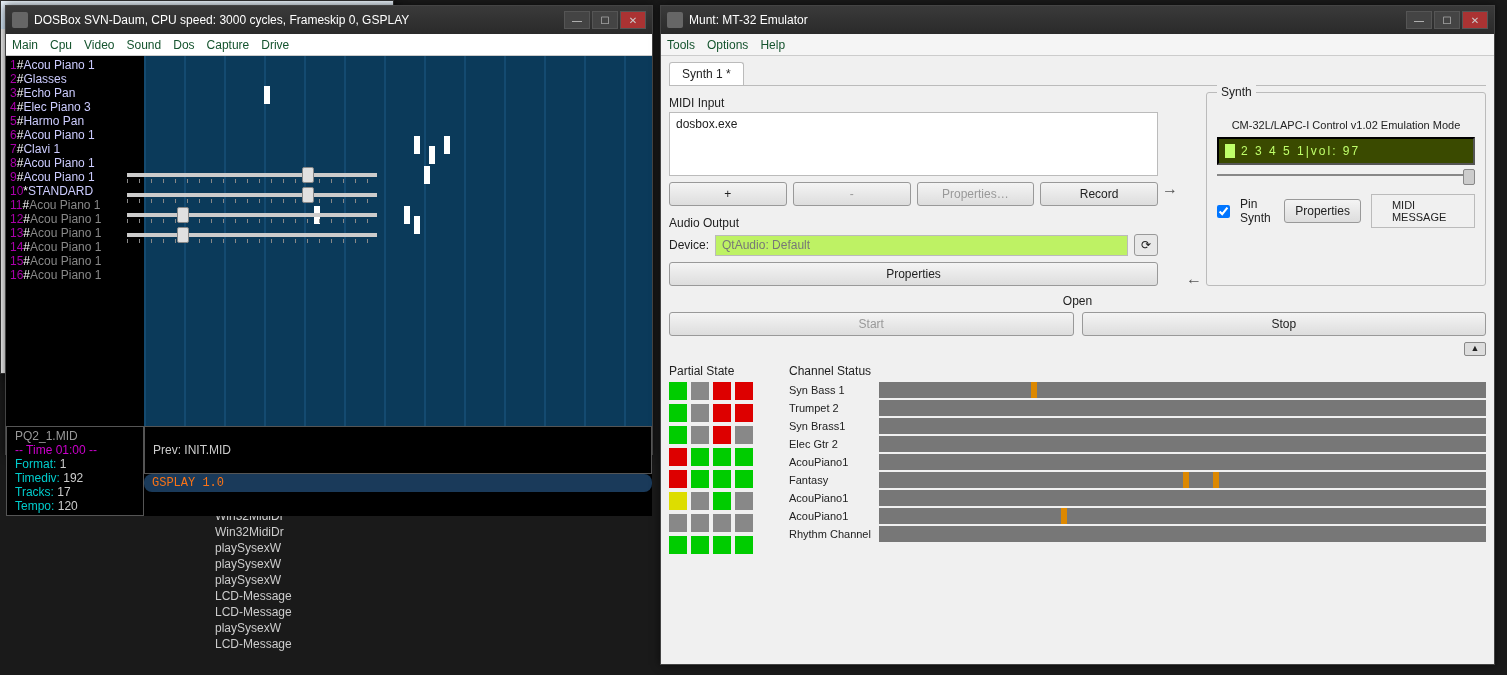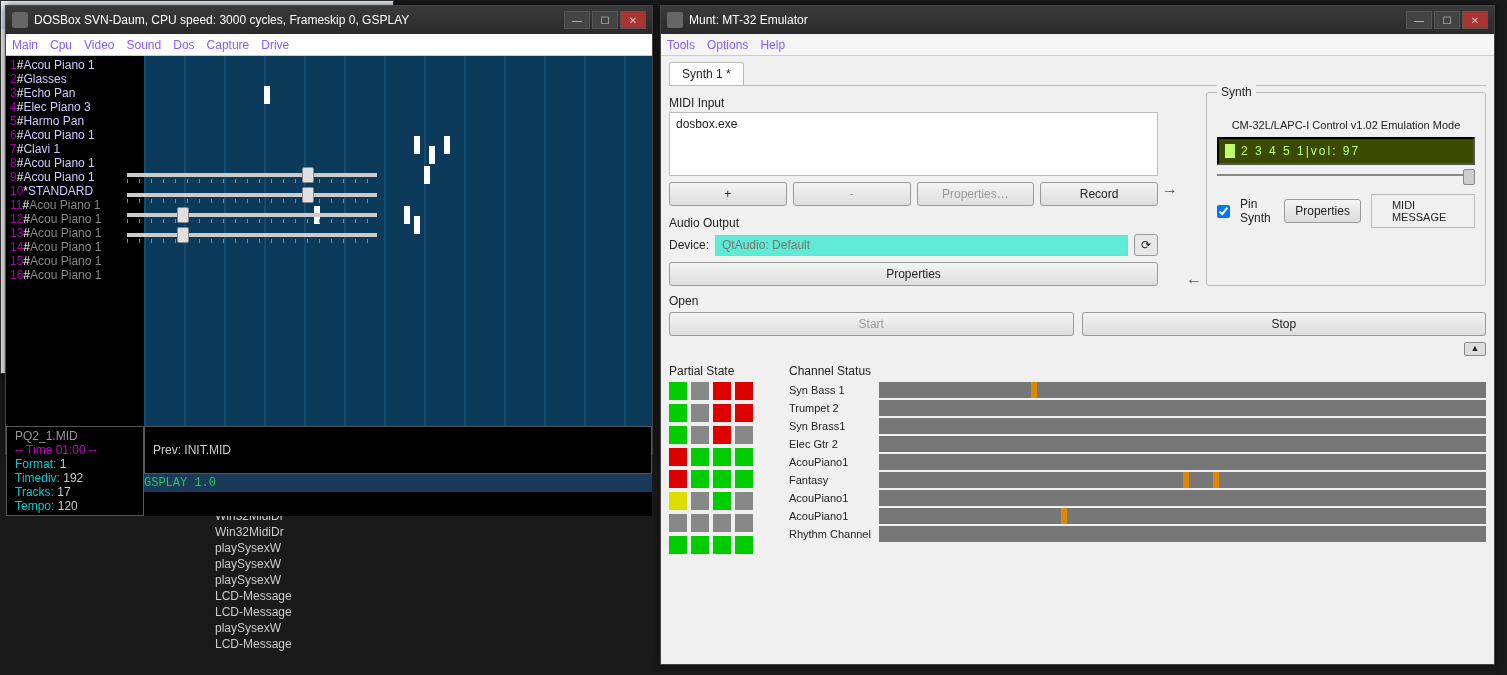--- a/index.html
+++ b/index.html
@@ -5,72 +5,72 @@
 * { margin:0; padding:0; box-sizing:border-box; font-family:"Segoe UI",Tahoma,sans-serif; font-size:12px; }
 body { background:#1a1a1a; width:1507px; height:675px; position:relative; overflow:hidden; color:#222; }
 .window { position:absolute; border:1px solid #444; background:#f0f0f0; box-shadow:0 0 8px rgba(0,0,0,.6); }
 .titlebar { height:28px; background:linear-gradient(#3a3a3a,#2a2a2a); color:#fff; display:flex; align-items:center; padding:0 6px; }
 .titlebar .icon { width:16px; height:16px; margin-right:6px; background:#666; border-radius:2px; }
 .titlebar .title { flex:1; font-size:12px; }
 .tbtns { display:flex; gap:2px; }
 .tbtn { width:26px; height:18px; background:#444; border:1px solid #555; color:#ccc; display:flex; align-items:center; justify-content:center; font-size:10px; cursor:pointer; }
 .tbtn.close { background:#a33; }
 .menubar { height:22px; background:#f5f5f5; border-bottom:1px solid #ccc; display:flex; align-items:center; padding:0 6px; gap:12px; }
-.menubar span { cursor:pointer; color:#8b5cf6; }
+.menubar span { cursor:pointer; color:#14532d; }
 
 
 #dosbox { left:5px; top:5px; width:648px; height:450px; background:#000; }
 #dosbox .menubar { background:#fff; }
 .dos-main { display:flex; background:#0b3a5a; height:370px; position:relative; font-family:"Courier New",monospace; font-size:13px; }
 .chanlist { width:138px; background:#000; padding:2px 4px; }
 .chan-row { white-space:nowrap; color:#888; }
 .chan-row .num { color:#a0a; }
 .chan-row .mark { color:#fff; }
 .chan-row .name { color:#888; }
 .chan-row.active .name { color:#ccf; }
 .vis { flex:1; background:linear-gradient(90deg,#0b3a5a 0,#0b3a5a 100%); background-size:40px 100%; position:relative; }
 .vis::before { content:""; position:absolute; inset:0; background:repeating-linear-gradient(90deg,#144a70 0 2px,transparent 2px 40px); }
 .note { position:absolute; width:6px; height:18px; background:#fff; }
 .dos-status { background:#000; display:flex; font-family:"Courier New",monospace; font-size:12px; }
 .status-box { border:1px solid #555; padding:2px 8px; }
 .status-box .line { color:#999; white-space:nowrap; }
 .cyan { color:#0cc; } .mag { color:#c0c; } .wht { color:#ccc; }
-.gsplay-bar { background:#1a3a5a; color:#22c55e; padding:2px 0; font-family:"Courier New",monospace; }
+.gsplay-bar { background:#1a3a5a; color:#f97316; padding:2px 8px; font-family:"Courier New",monospace;border-radius:8px; }
 
 
 #bgtxt { position:absolute; left:215px; top:460px; font-family:"Courier New",monospace; font-size:14px; color:#ccc; }
 #bgtxt div { line-height:16px; }
 
 
 #munt { left:660px; top:5px; width:835px; height:660px; background:#f0f0f0; }
 .munt-body { padding:6px 8px; }
 .tabrow { border-bottom:1px solid #bbb; margin-bottom:6px; }
 .tab { display:inline-block; padding:4px 12px; background:#fff; border:1px solid #bbb; border-bottom:none; border-radius:3px 3px 0 0; cursor:pointer; }
 .munt-top { display:flex; }
 .mi-col { flex:1; }
 .gbox-label { margin:4px 0 2px; }
 .listbox { border:1px solid #bbb; background:#fff; padding:4px 6px; height:64px; }
 .btnrow { display:flex; gap:6px; margin-top:6px; }
 .btn { flex:1; height:24px; border:1px solid #999; background:linear-gradient(#f4f4f4,#ddd); border-radius:3px; cursor:pointer; display:flex; align-items:center; justify-content:center; }
 .btn.dis { color:#999; }
 .dev-row { display:flex; align-items:center; gap:6px; margin-top:4px; }
-.dev-row .sel { flex:1; height:21px; border:1px solid #bbb; background:#5eead4; padding:0 6px; display:flex; align-items:center; color:#777; }
+.dev-row .sel { flex:1; height:21px; border:1px solid #bbb; background:#bef264; padding:0 6px; display:flex; align-items:center; color:#777; }
 .ref-btn { width:24px; height:22px; border:1px solid #999; background:#e8e8e8; border-radius:3px; display:flex; align-items:center; justify-content:center; cursor:pointer; }
 .arrow { font-size:16px; color:#555; padding:0 4px; align-self:center; }
 .synth-col { width:280px; border:1px solid #bbb; padding:6px 10px; border-radius:3px; }
 .lcd-title { text-align:center; margin:6px 0; font-size:11px; }
 .lcd { height:28px; background:#3a4a00; border:2px inset #555; display:flex; align-items:center; padding:0 6px; font-family:monospace; font-size:16px; color:#bfff6a; letter-spacing:2px; }
 .lcd .b { width:10px; height:14px; background:#bfff6a; margin-right:6px; display:inline-block; }
 .slider-btm { margin-top:6px; height:8px; position:relative; }
 .slider-btm::before { content:""; position:absolute; top:3px; left:0; right:0; height:2px; background:#888; }
 .slider-btm::after { content:""; position:absolute; right:0; top:-2px; width:10px; height:14px; background:#ccc; border:1px solid #888; border-radius:2px; }
 .pin-row { display:flex; align-items:center; gap:10px; margin-top:12px; }
 .pin-row input { margin-right:4px; }
 .pin-row .msg { border:1px solid #bbb; padding:4px 20px; font-size:11px; }
-.open-row { text-align:left; margin:8px 0 4px; }
+.open-row { text-align:center; margin:8px 0 4px; }
 .ss-row { display:flex; gap:8px; margin-bottom:4px; }
 .ss-row .btn { flex:1; }
 .hv-bar { text-align:right; }
 .hv-btn { display:inline-block; width:22px; height:14px; border:1px solid #888; background:#ddd; border-radius:2px; font-size:9px; text-align:center; cursor:pointer; }
 .lower { display:flex; gap:20px; margin-top:8px; }
 .partial-col { width:100px; }
 .pgrid { display:grid; grid-template-columns:repeat(4,18px); gap:4px; margin-top:4px; }
 .pc { width:18px; height:18px; }
 .cg { background:#0c0; } .cgr { background:#888; } .cr { background:#d00; } .cy { background:#dd0; }
 .chan-col { flex:1; }

